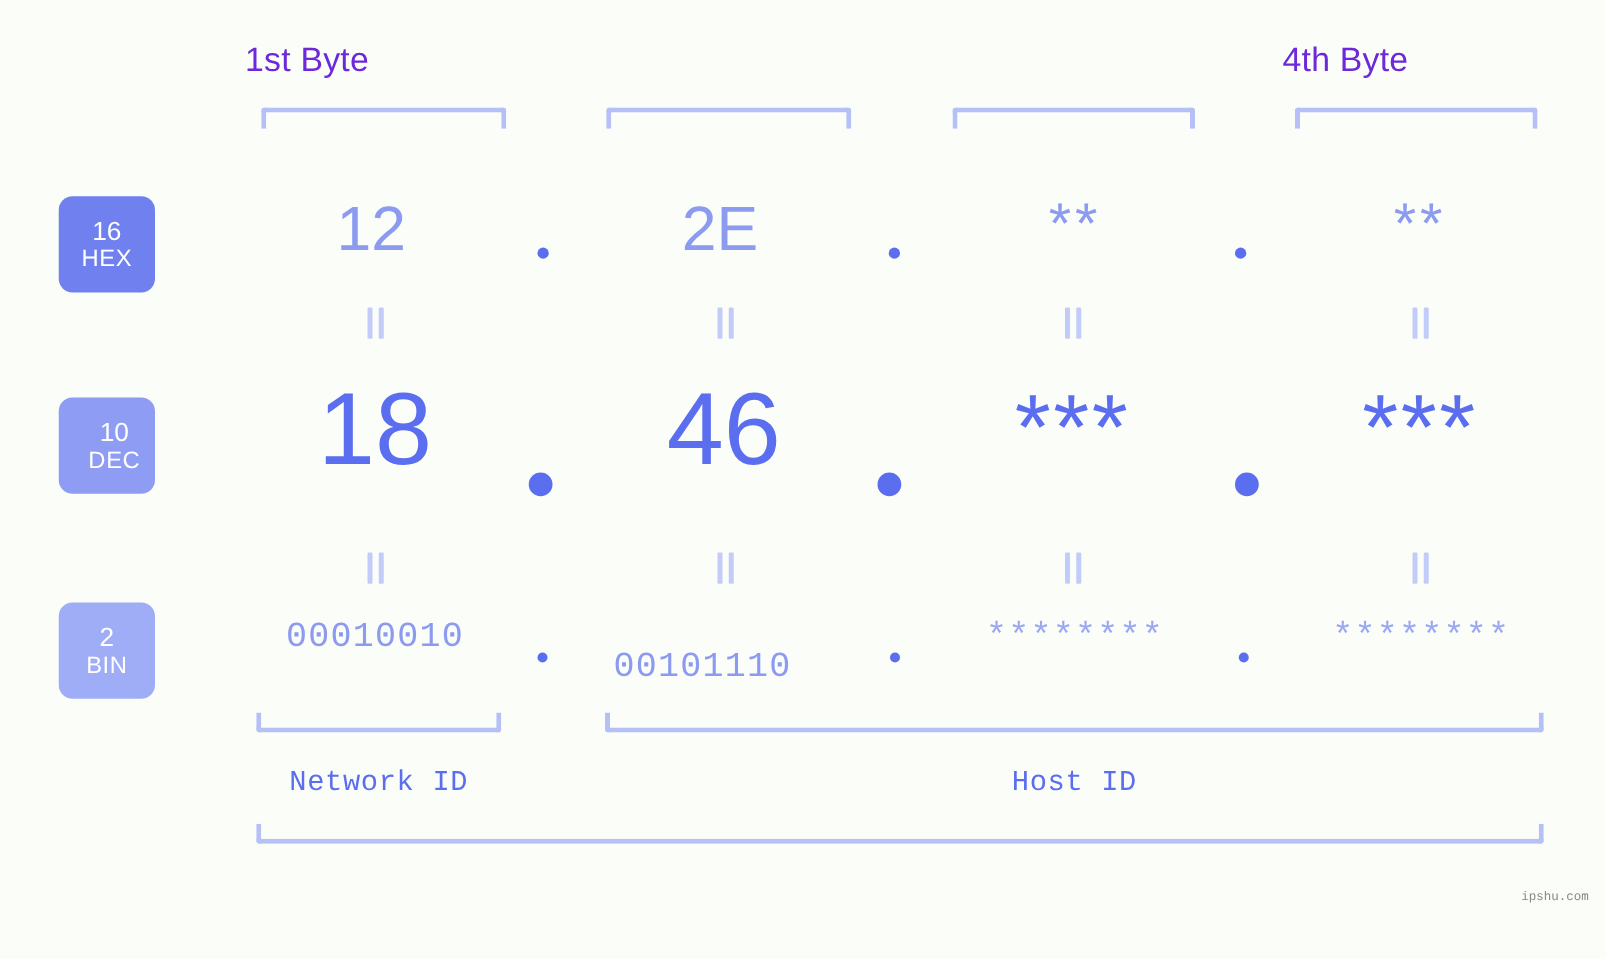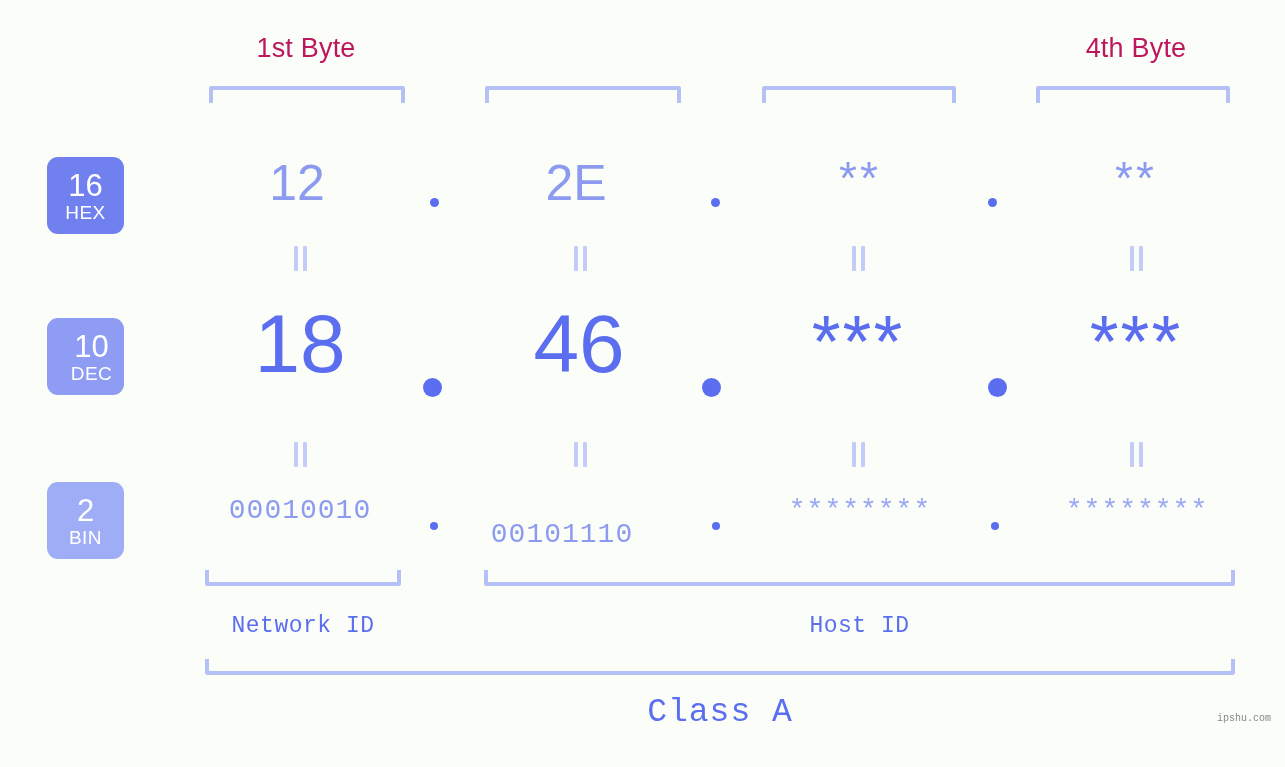--- a/index.html
+++ b/index.html
@@ -17,23 +17,22 @@
     position: relative;
     width: 1285px;
     height: 767px;
   }
 
   
   .byte-header {
     position: absolute;
     top: 33px;
     width: 220px;
-    text-align: center;
     font-size: 27px;
-    color: #be185d;
+    color: #6d28d9;
     font-family: "Liberation Sans", sans-serif;
     letter-spacing: 0.2px;
   }
 
   
   .top-bracket {
     position: absolute;
     top: 86px;
     height: 17px;
     border-top: 4px solid #b5c0f7;
@@ -50,21 +49,21 @@
     height: 77px;
     border-radius: 11px;
     color: #ffffff;
     display: flex;
     flex-direction: column;
     align-items: center;
     justify-content: center;
     line-height: 1;
   }
   .badge .num {
-    font-size: 31px;
+    font-size: 21px;
     font-family: "Liberation Sans", sans-serif;
     margin-bottom: 2px;
   }
   .badge .nm {
     font-size: 19px;
     font-family: "Liberation Sans", sans-serif;
     letter-spacing: 0.5px;
   }
   .badge-hex { top: 157px; background: #7081ef; }
   .badge-dec { top: 318px; background: #8e9cf3; padding-left: 12px; }
@@ -260,17 +259,16 @@
     <div class="dot dot-bin" style="left:991px;"></div>
   </div>
 
   <div class="bot-bracket" style="left:205px; top:570px; width:196px;"></div>
   <div class="bot-bracket" style="left:484px; top:570px; width:751px;"></div>
 
   <div class="id-label" style="left:205px; top:613px; width:196px;">Network ID</div>
   <div class="id-label" style="left:484px; top:613px; width:751px;">Host ID</div>
 
   <div class="bot-bracket" style="left:205px; top:659px; width:1030px;"></div>
-  <div class="class-label">Class A</div>
 
   <div class="watermark">ipshu.com</div>
 
 </div>
 
 </body></html>

